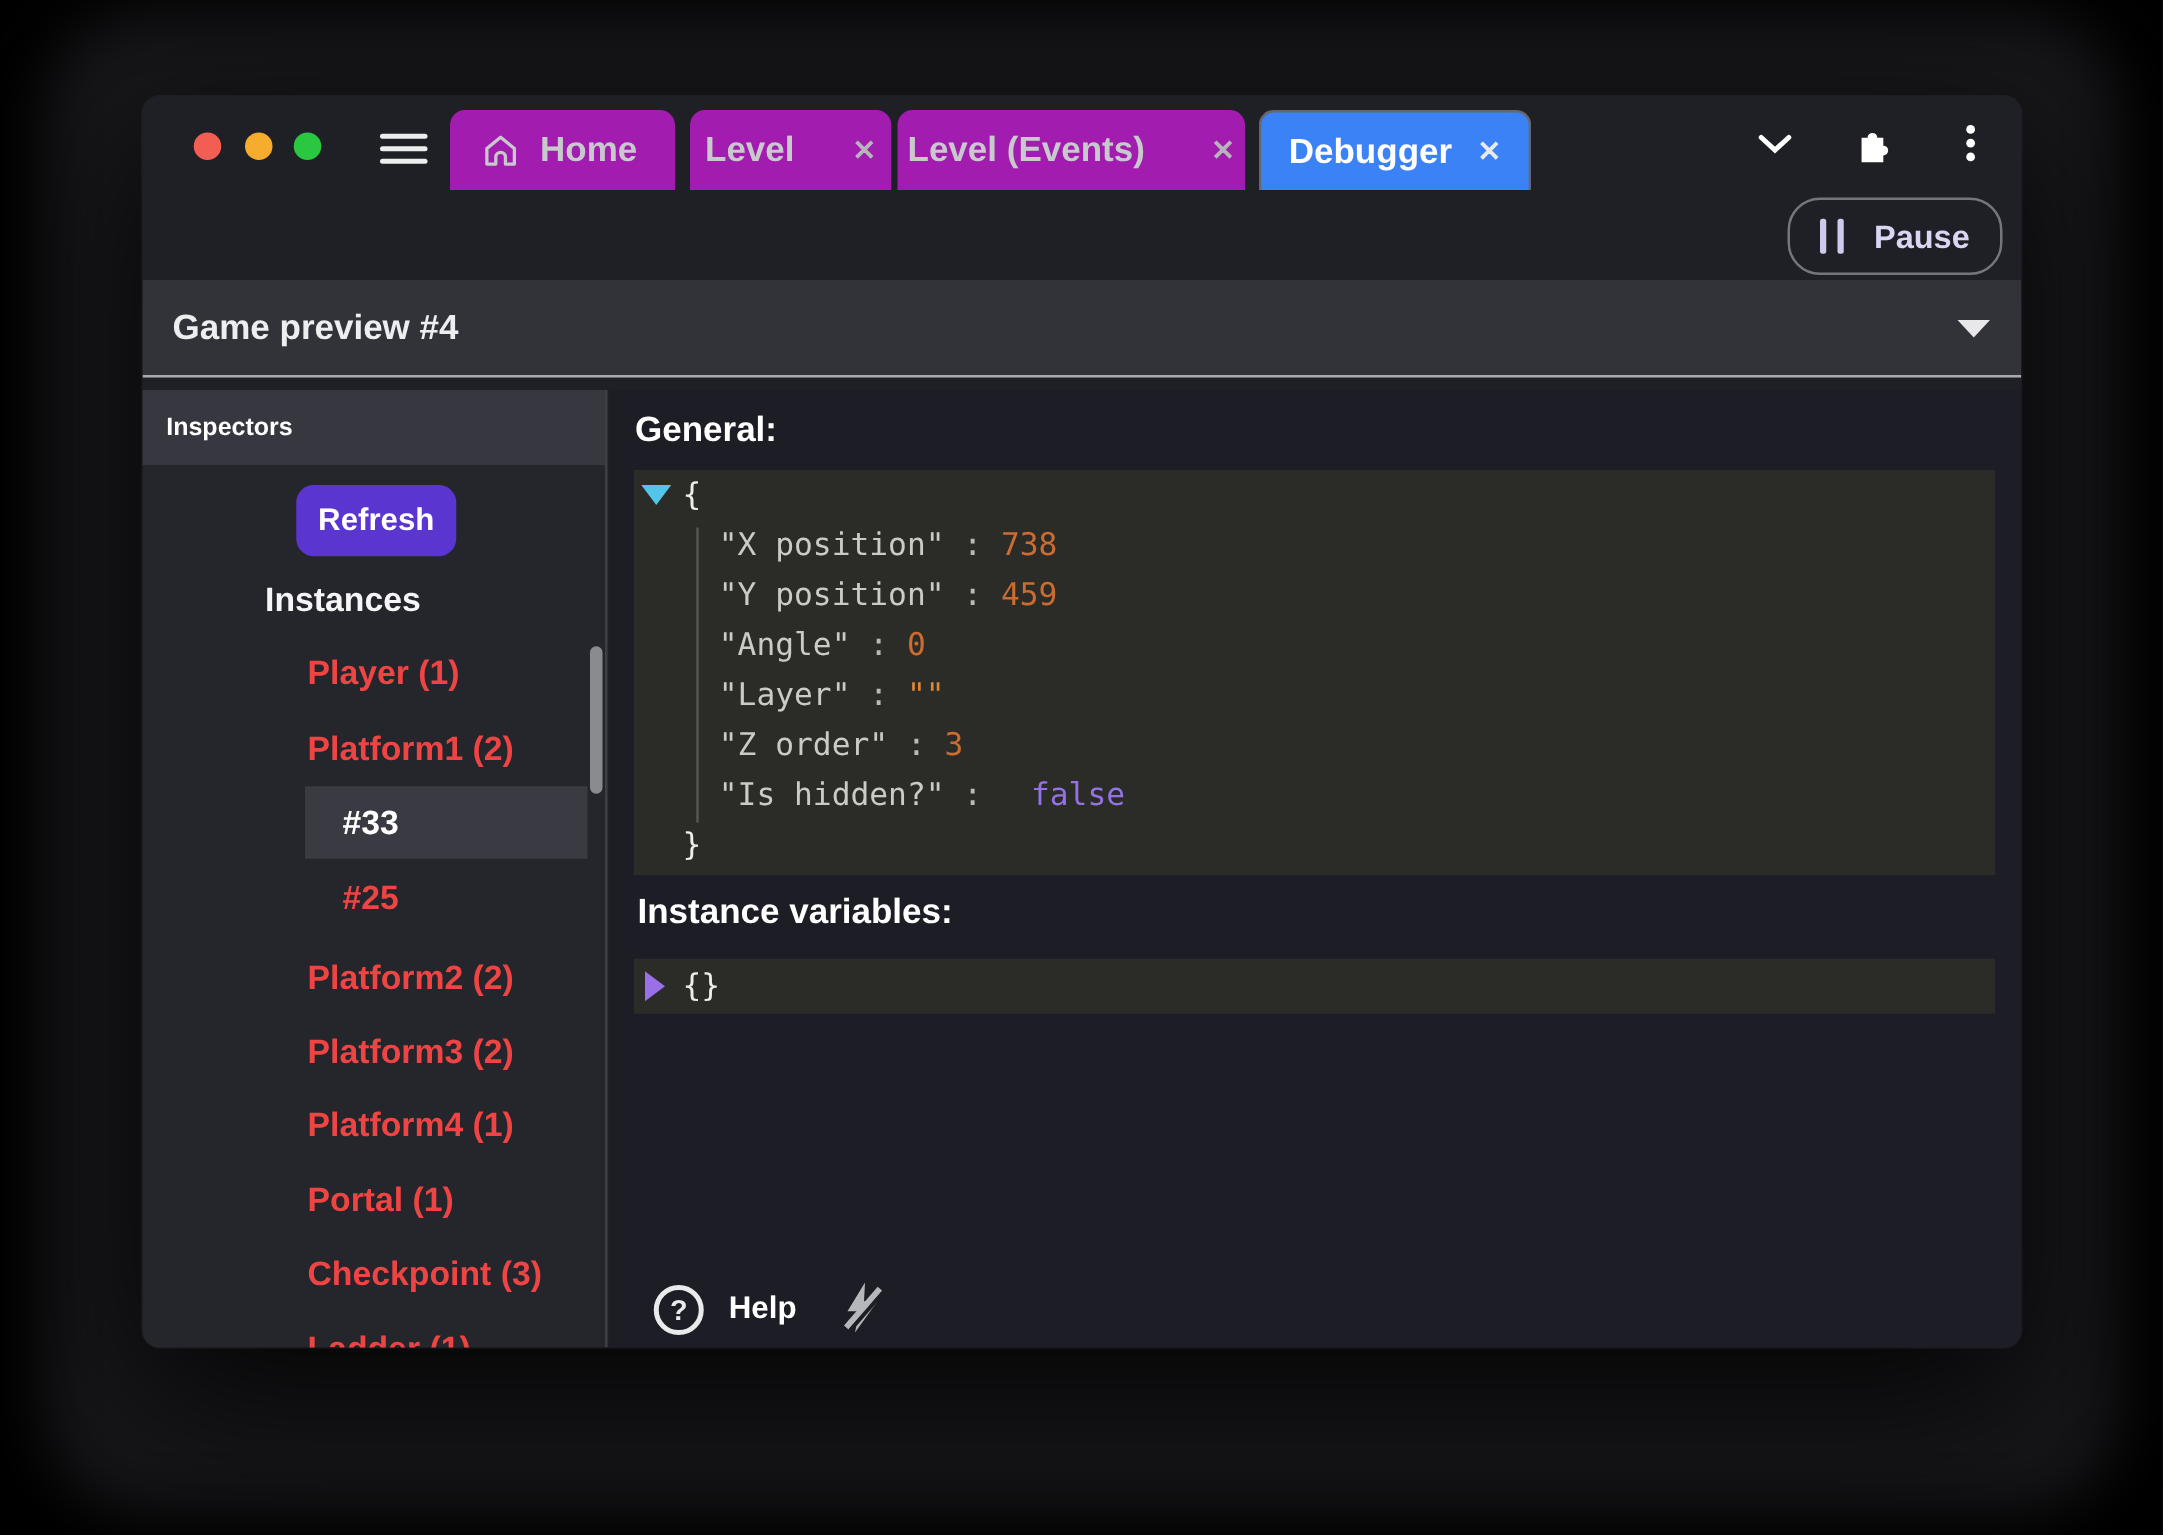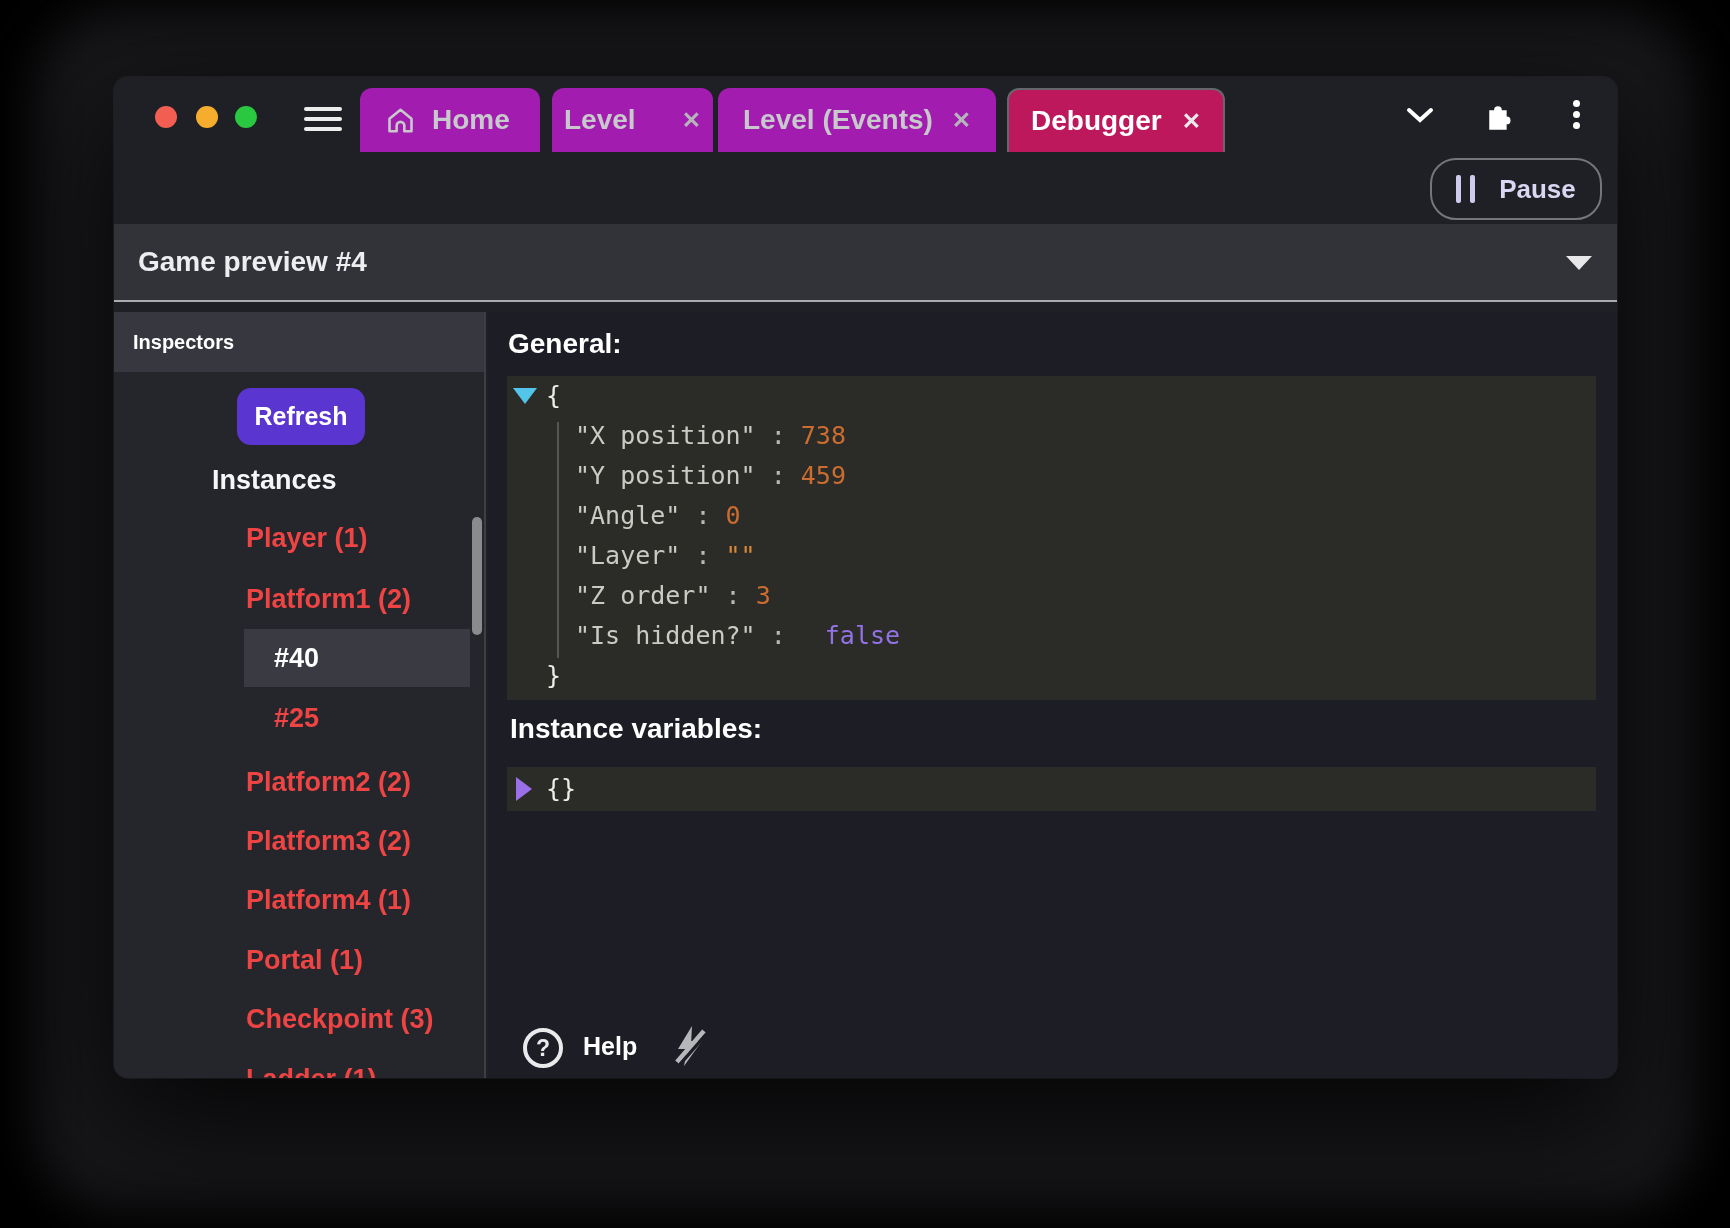--- a/index.html
+++ b/index.html
@@ -20,22 +20,22 @@
 
   .hamburger { position:absolute; left:190px; top:30px; width:38px; height:24px; cursor:pointer; }
   .hamburger i { display:block; height:4px; width:38px; background:#eceded; border-radius:2px; margin-bottom:6px; }
 
   .tab { position:absolute; top:11px; height:64px; border-radius:12px 12px 0 0;
          background:#a21caf; display:flex; align-items:center;
          font-size:28px; font-weight:600; color:#c8c9cc; }
   .tab .x { margin-left:auto; font-size:23px; color:#b5b6ba; line-height:1; }
   .tab-home { left:246px; width:180px; padding:0 0 0 24px; gap:15px; }
   .tab-level { left:438px; width:161px; padding:0 12px; }
-  .tab-levelevents { left:604px; width:278px; padding:0 25px; }
-  .tab-debugger { left:893px; width:218px; padding:0 22px; background:#be185d;
+  .tab-levelevents { left:604px; width:278px; padding:0 8px; }
+  .tab-debugger { left:893px; width:218px; padding:0 22px; background:#3b82f6;
                   border:2px solid #66676c; border-bottom:none; color:#ffffff; font-weight:700; }
   .tab-debugger .x { color:#e9eaec; }
 
   .topright-icon { position:absolute; cursor:pointer; }
   .kebab { position:absolute; left:1459px; top:23px; width:8px; cursor:pointer; }
   .kebab i { display:block; width:7px; height:7px; border-radius:50%; background:#fff; margin-bottom:4px; }
 
   
   .pause-btn { position:absolute; left:1316px; top:81px; width:172px; height:62px;
                border:2px solid #75767b; border-radius:26px; display:flex; align-items:center;
@@ -185,21 +185,21 @@
     </div>
 
     <button class="refresh-btn">Refresh</button>
 
     <div class="side-item" style="left:98px; top:152px; color:#f6f6f8;">Instances</div>
 
     <div class="side-item" style="left:132px; top:210px;">Player (1)</div>
     <div class="side-item" style="left:132px; top:271px;">Platform1 (2)</div>
 
     <div class="sel-row">
-      <span>#40</span>
+      <span>#33</span>
     </div>
 
     <div class="side-item" style="left:160px; top:390px;">#25</div>
     <div class="side-item" style="left:132px; top:454px;">Platform2 (2)</div>
     <div class="side-item" style="left:132px; top:513px;">Platform3 (2)</div>
     <div class="side-item" style="left:132px; top:572px;">Platform4 (1)</div>
     <div class="side-item" style="left:132px; top:632px;">Portal (1)</div>
     <div class="side-item" style="left:132px; top:691px;">Checkpoint (3)</div>
     <div class="side-item" style="left:132px; top:751px;">Ladder (1)</div>
 

